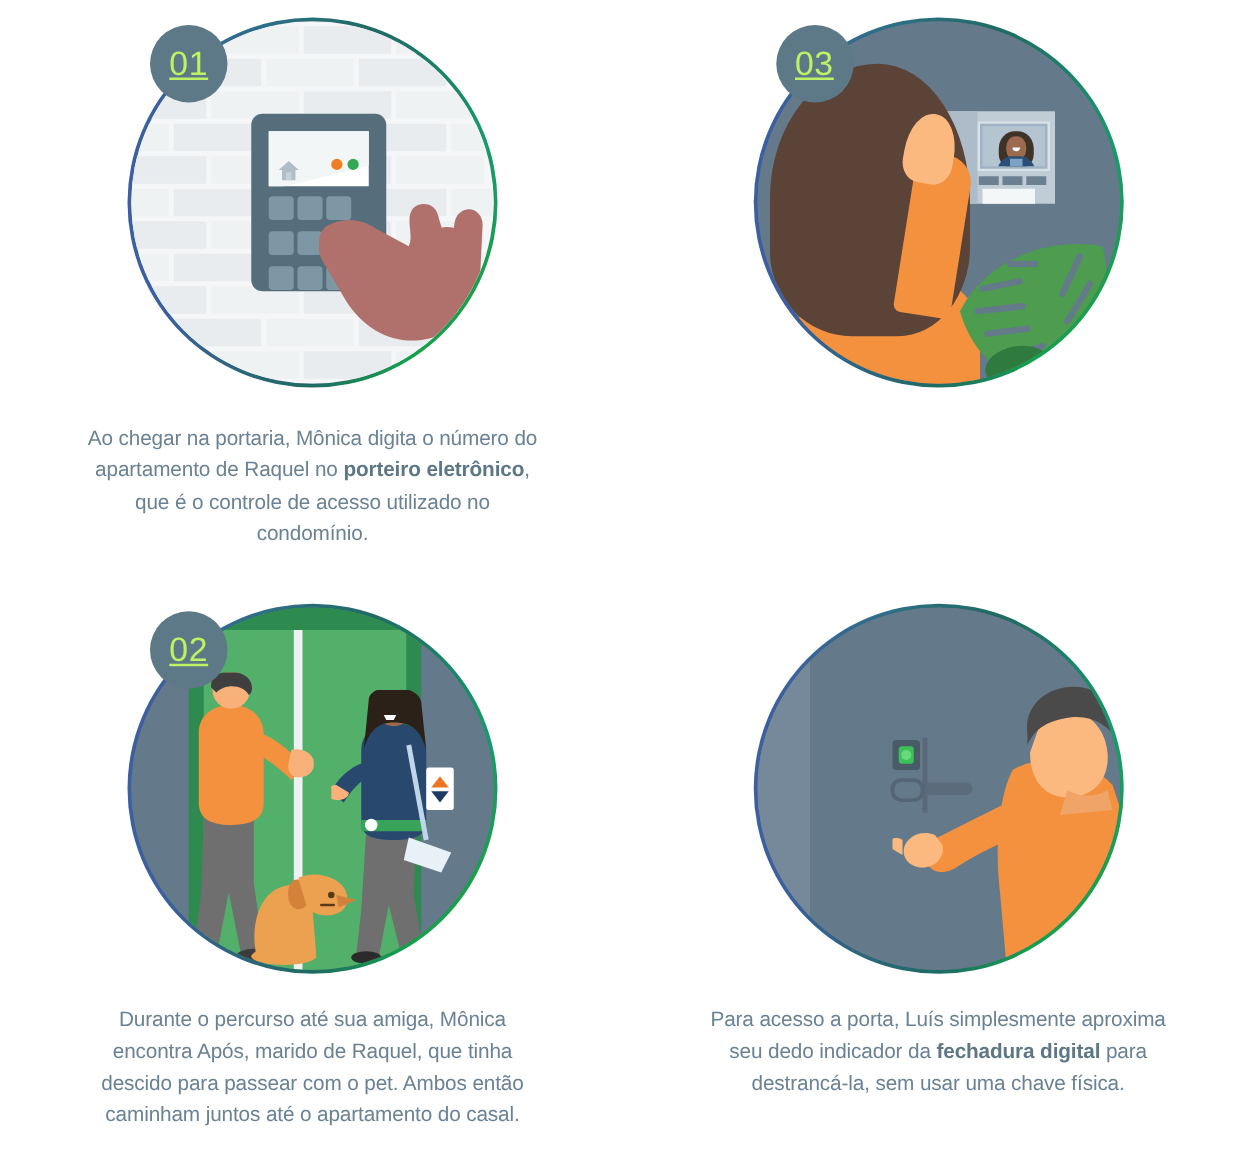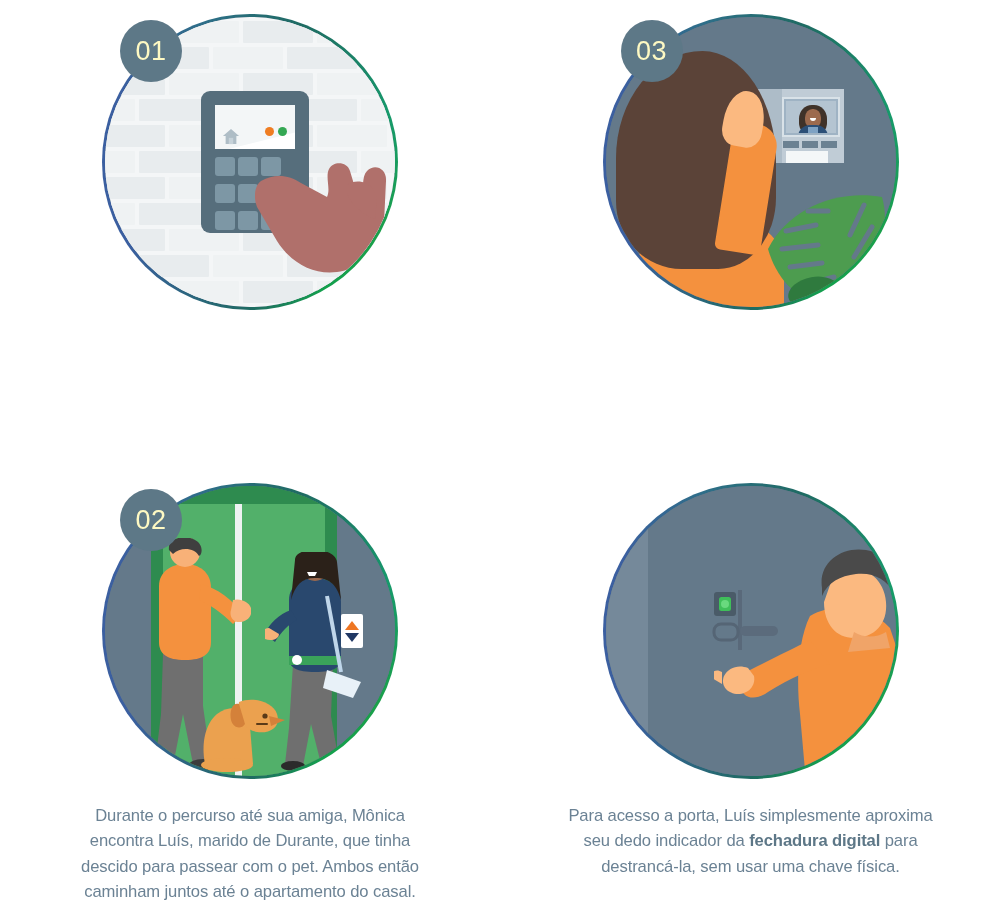--- a/index.html
+++ b/index.html
@@ -71,28 +71,29 @@
 
   
   .badge {
     position: absolute;
     left: 18px;
     top: 6px;
     width: 62px;
     height: 62px;
     border-radius: 50%;
     background: #5d7887;
-    color: #fef9c3;
+    color: #bef264;
     display: flex;
     align-items: center;
     justify-content: center;
     font-size: 27px;
     font-weight: 400;
     letter-spacing: 0.5px;
     z-index: 6;
+    text-decoration: underline;
   }
 
   
   .caption {
     width: 374px;
     margin-top: 28px;
     text-align: center;
     color: #6b8294;
     font-size: 16.6px;
     line-height: 1.53;
@@ -308,20 +309,23 @@
             <svg class="hand1" viewBox="0 0 140 130">
               <path d="M6 36 C20 28 34 30 46 38 L72 52 C76 44 70 32 74 24 C78 16 92 16 95 26 L104 56
                        C110 44 106 32 112 26 C120 18 132 24 131 36 L129 78 C127 104 108 124 82 127
                        C58 130 36 118 22 96 L2 62 C-2 52 0 40 6 36 Z" fill="#b0706b"></path>
               <path d="M92 40 C100 34 112 36 118 44 L122 52 L120 74 C108 70 96 60 92 48 Z" fill="#b0706b"></path>
             </svg>
           </div>
         </div>
         <div class="badge">01</div>
       </div>
+      <div class="caption">
+        <span>Ao chegar na portaria, Mônica digita o número do apartamento de Raquel no </span><b>porteiro eletrônico</b><span>, que é o controle de acesso utilizado no condomínio.</span>
+      </div>
     </div>
 
     <div class="step row1">
       <div class="illus-wrap">
         <div class="ring"></div>
         <div class="disc">
           <div class="scene">
             <div class="p2bg"></div>
 
             <div class="vpanel">
@@ -411,21 +415,21 @@
               <path d="M74 44 L90 48 L76 54 Z" fill="#d4813a"></path>
               <path d="M44 32 C38 30 34 38 36 48 C38 56 46 58 50 52 Z" fill="#d4813a"></path>
               <circle cx="70" cy="44" r="2.6" fill="#5a3a18"></circle>
               <path d="M62 52 L72 52" stroke="#5a3a18" stroke-width="2" stroke-linecap="round"></path>
             </svg>
           </div>
         </div>
         <div class="badge">02</div>
       </div>
       <div class="caption">
-        <span>Durante o percurso até sua amiga, Mônica encontra Luís, marido de Durante, que tinha descido para passear com o pet. Ambos então caminham juntos até o apartamento do casal.</span>
+        <span>Durante o percurso até sua amiga, Mônica encontra Após, marido de Raquel, que tinha descido para passear com o pet. Ambos então caminham juntos até o apartamento do casal.</span>
       </div>
     </div>
 
     <div class="step row2">
       <div class="illus-wrap">
         <div class="ring"></div>
         <div class="disc">
           <div class="scene">
             <div class="p4bg"></div>
             <div class="door4"></div>

